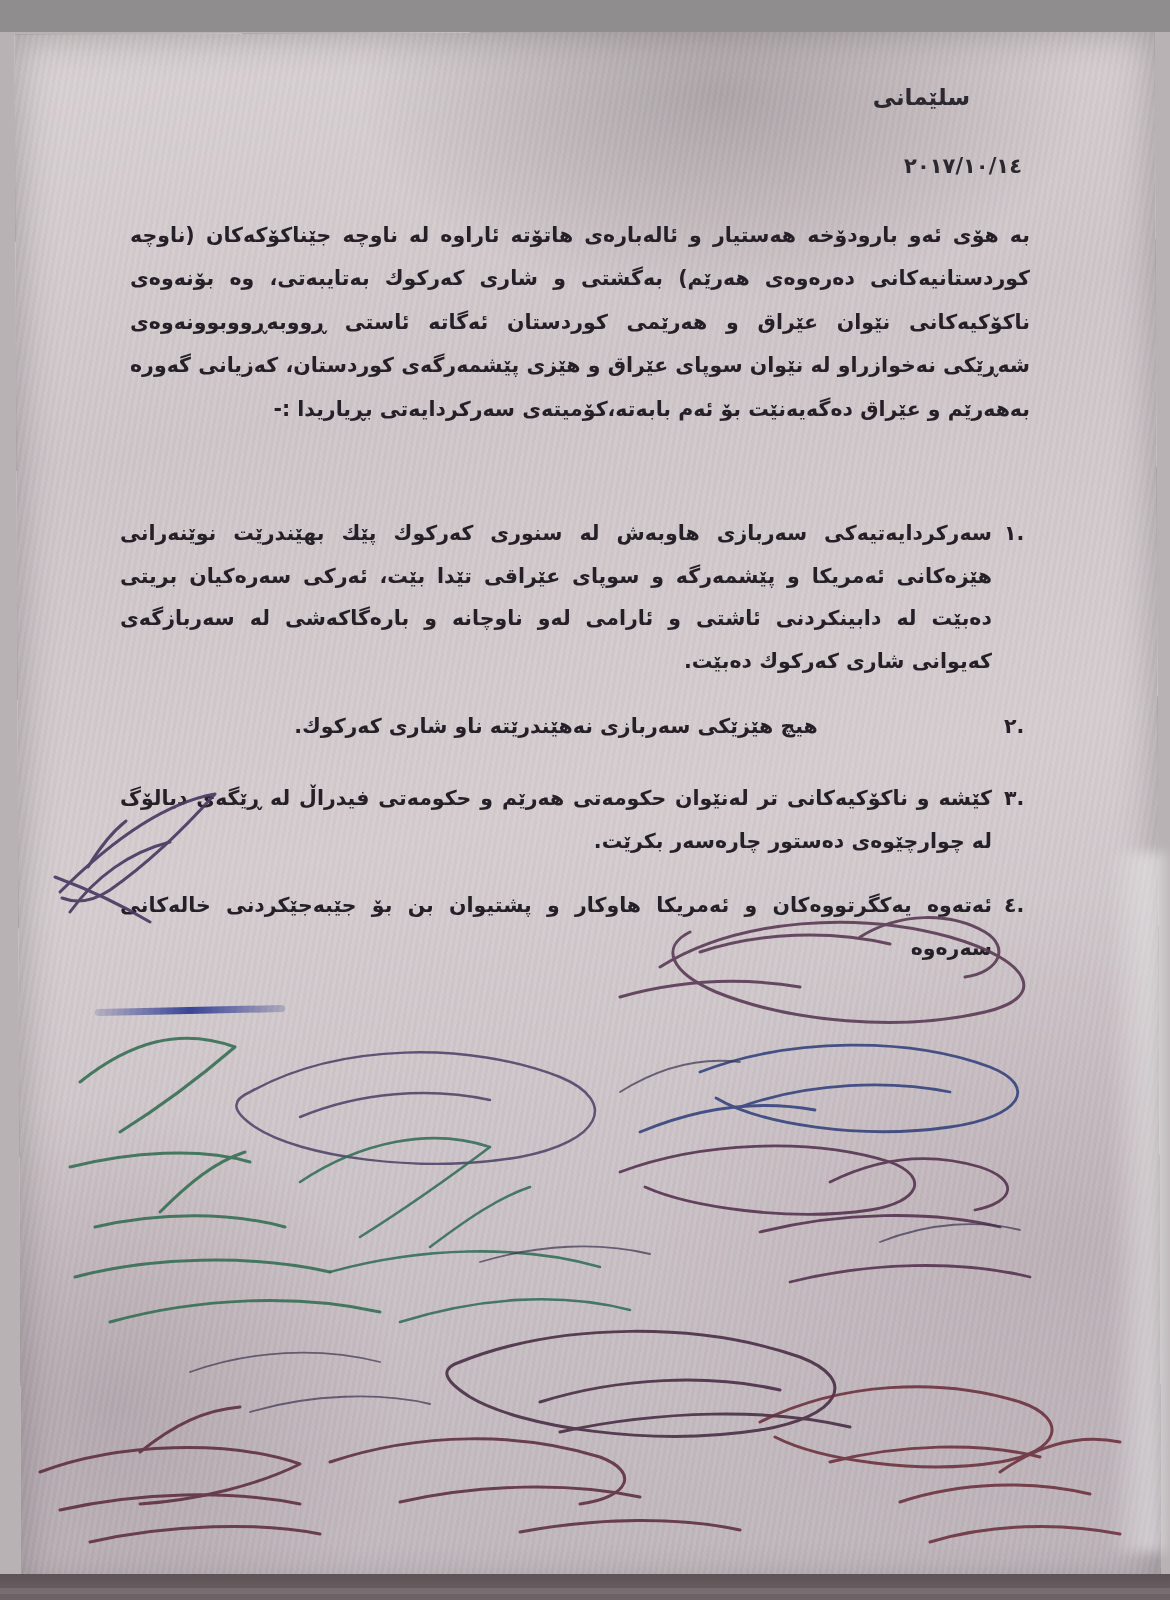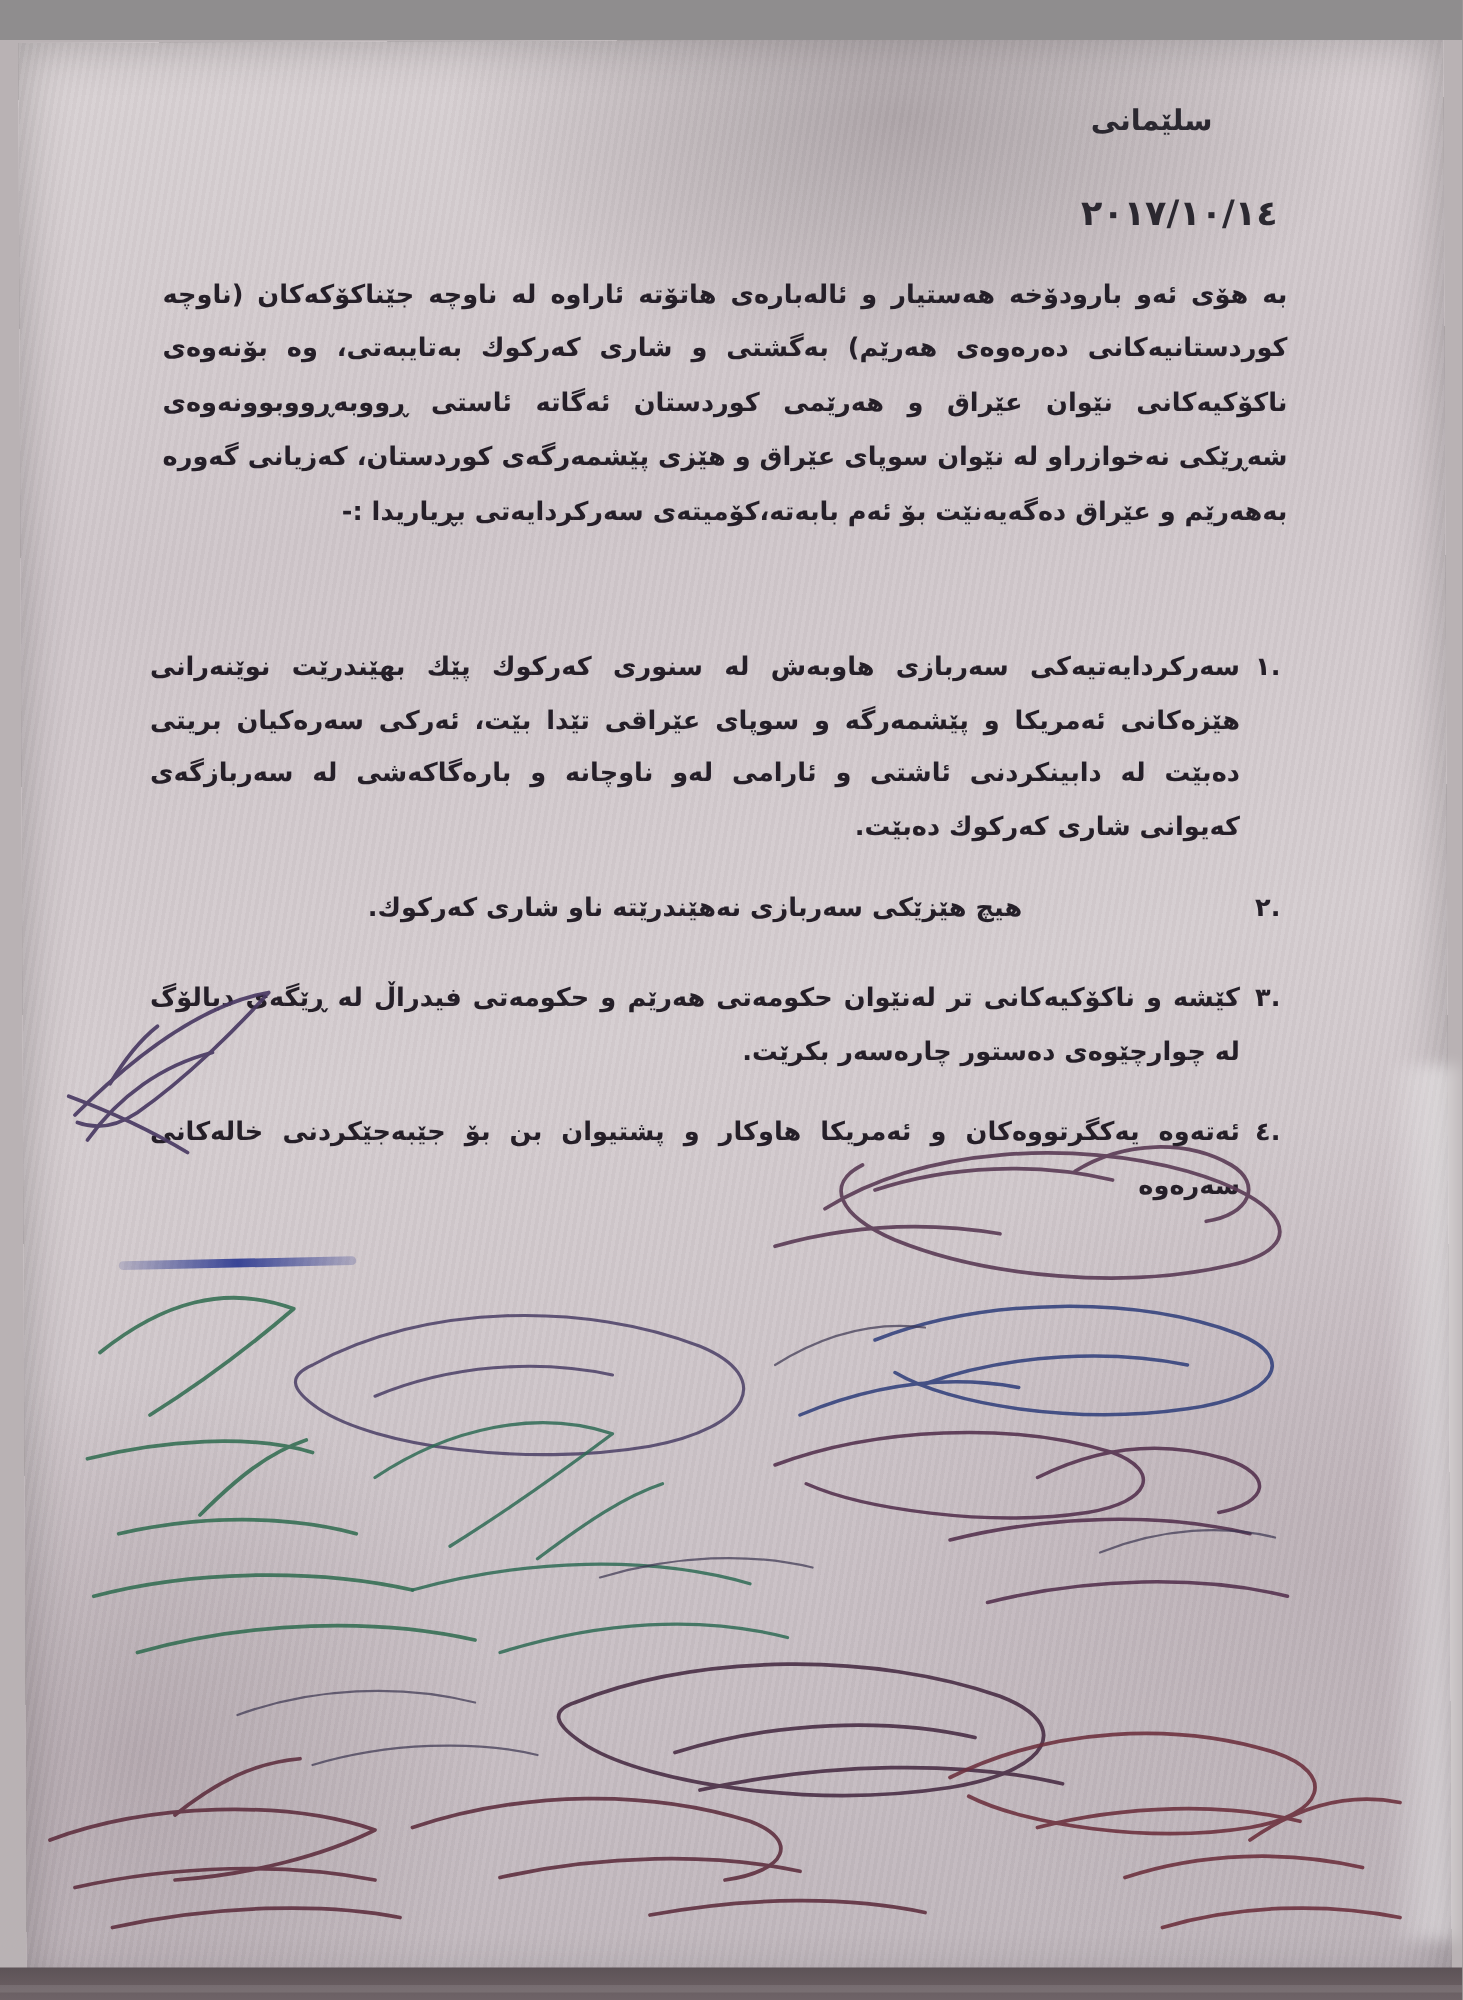--- a/index.html
+++ b/index.html
@@ -80,21 +80,21 @@
     right: 80px;
     font-size: 23px;
     font-weight: bold;
     color: #2b2830;
     letter-spacing: 0.5px;
   }
   .date {
     position: absolute;
     top: 122px;
     right: 28px;
-    font-size: 28px;
+    font-size: 21px;
     font-weight: bold;
     color: #2b2830;
     direction: ltr;
   }
 
   .intro {
     position: absolute;
     top: 182px;
     right: 20px;
     width: 900px;

